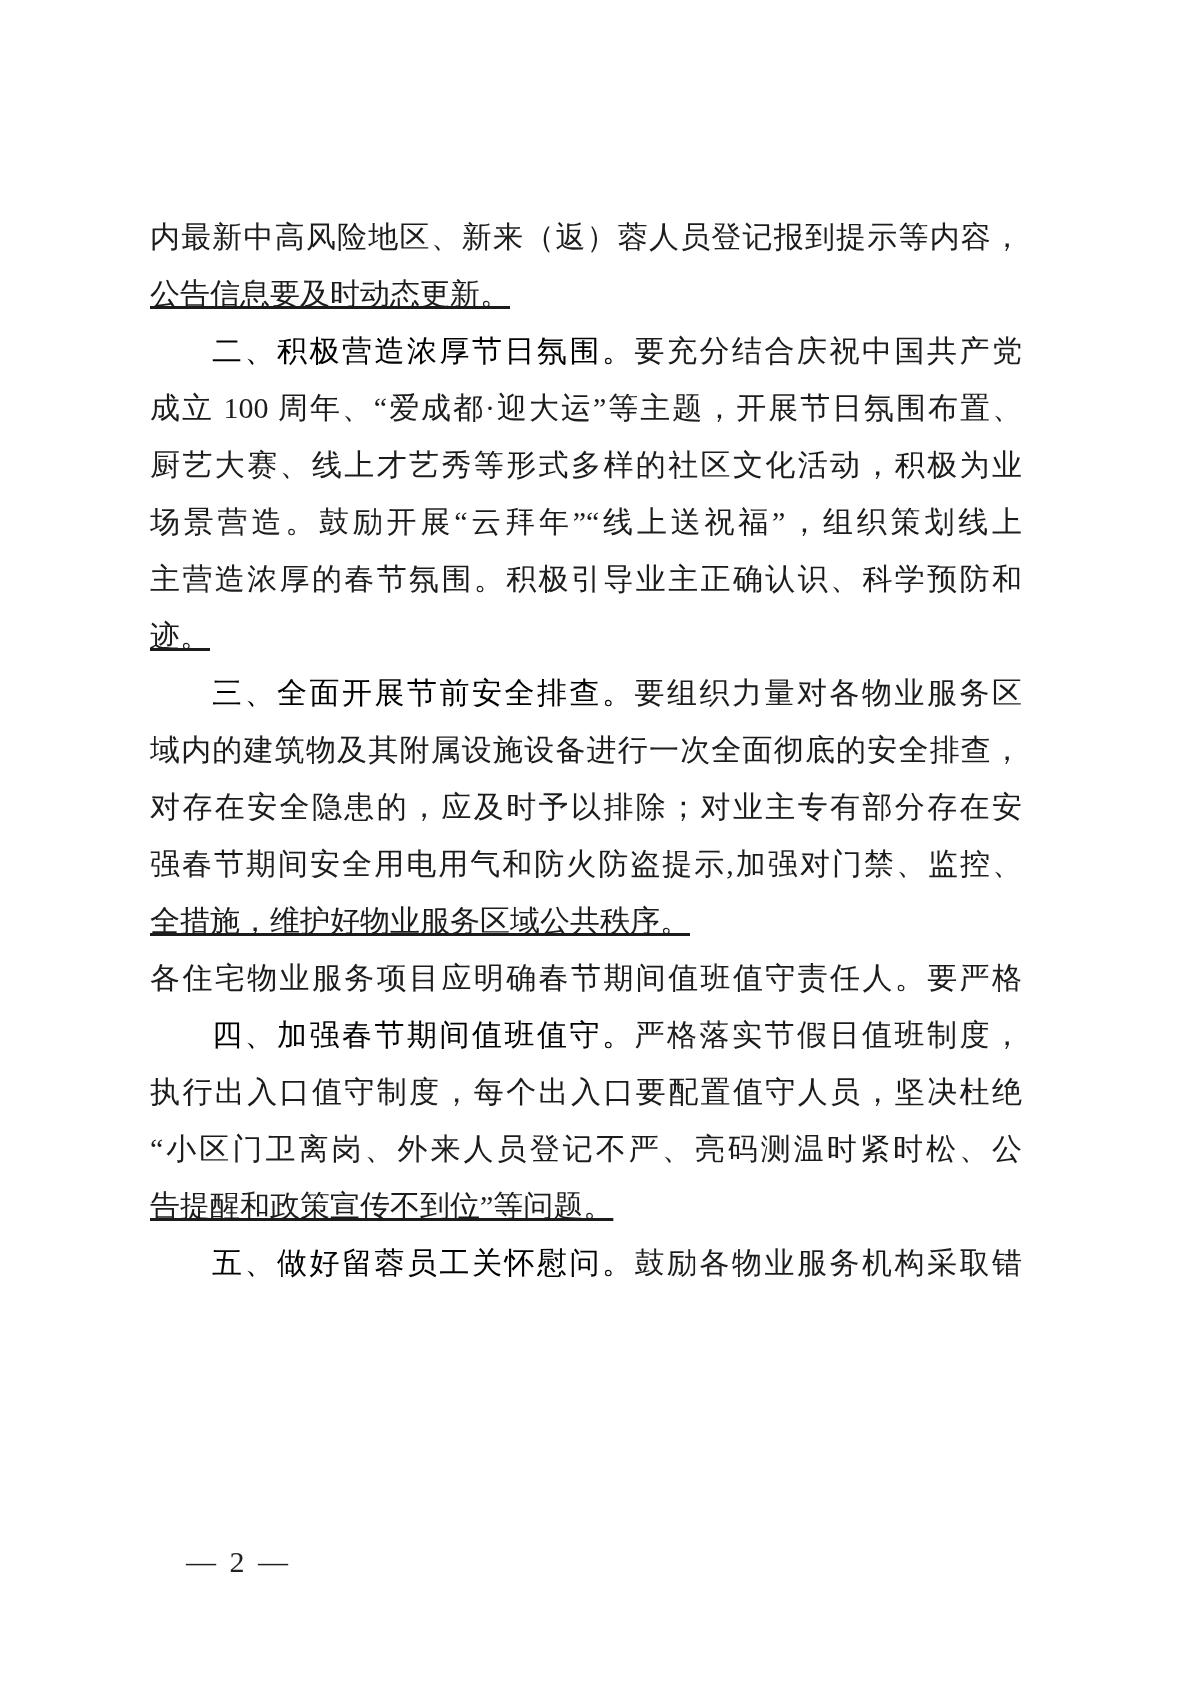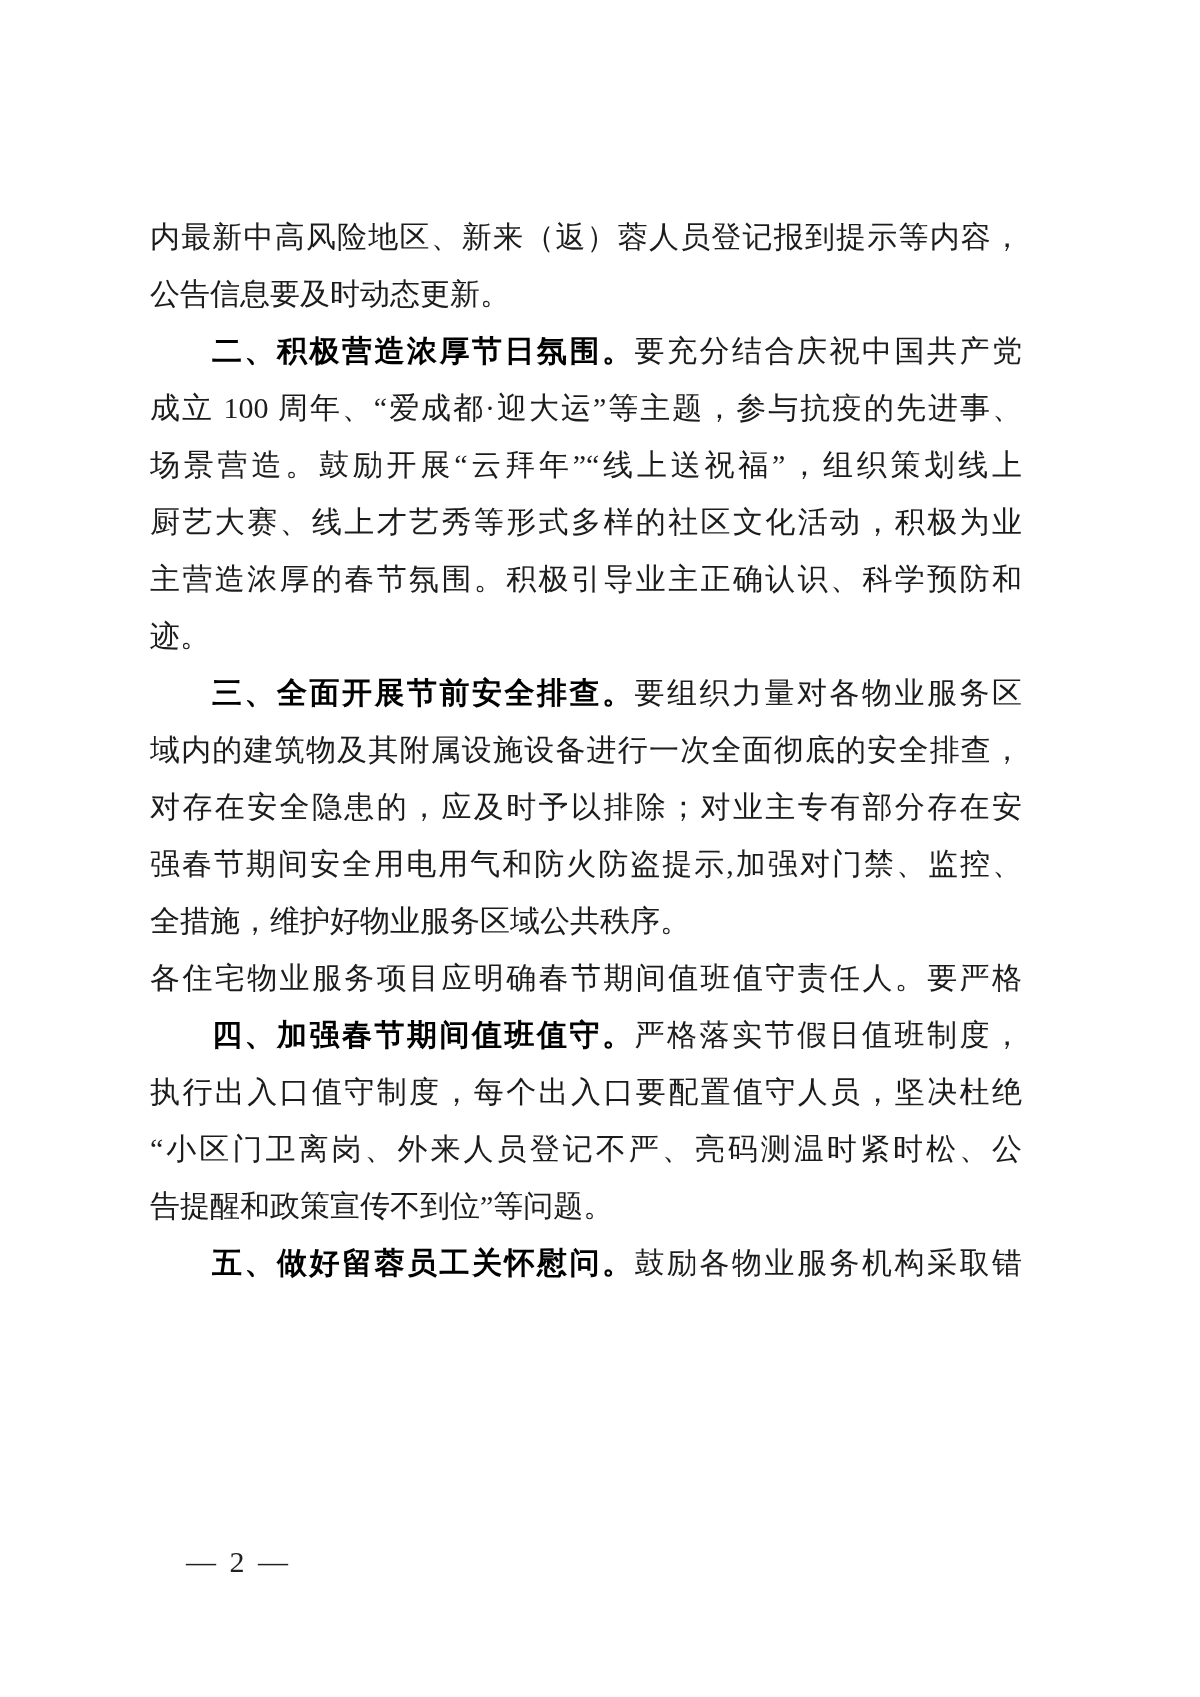--- a/index.html
+++ b/index.html
@@ -22,27 +22,28 @@
     font-size: 30px;
     line-height: 57px;
     height: 57px;
     text-align: justify;
     text-align-last: justify;
     text-justify: inter-character;
     overflow: hidden;
   }
   .line.para-end {
     text-align-last: left;
+    text-decoration: underline;
   }
   .line.indent {
     text-indent: 62px;
   }
   .line .head {
     font-family: "Liberation Sans", "DejaVu Sans", sans-serif;
-    font-weight: 700;
+    font-weight: 400;
     color: #000000;
   }
   .footer {
     position: absolute;
     left: 186px;
     top: 1542px;
     font-size: 30px;
     line-height: 40px;
     color: #222222;
     letter-spacing: 3px;
@@ -52,23 +53,23 @@
 </head>
 <body>
 
 <div class="page">
   <div class="content">
 
     <div class="line">内最新中高风险地区、新来（返）蓉人员登记报到提示等内容，</div>
     <div class="line para-end">公告信息要及时动态更新。</div>
 
     <div class="line indent"><span class="head">二、积极营造浓厚节日氛围。</span><span>要充分结合庆祝中国共产党</span></div>
-    <div class="line">成立 100 周年、“爱成都·迎大运”等主题，参与抗疫的先进事、</div>
+    <div class="line">成立 100 周年、“爱成都·迎大运”等主题，开展节日氛围布置、</div>
+    <div class="line">厨艺大赛、线上才艺秀等形式多样的社区文化活动，积极为业</div>
     <div class="line">场景营造。鼓励开展“云拜年”“线上送祝福”，组织策划线上</div>
-    <div class="line">厨艺大赛、线上才艺秀等形式多样的社区文化活动，积极为业</div>
     <div class="line">主营造浓厚的春节氛围。积极引导业主正确认识、科学预防和</div>
     <div class="line para-end">迹。</div>
 
     <div class="line indent"><span class="head">三、全面开展节前安全排查。</span><span>要组织力量对各物业服务区</span></div>
     <div class="line">域内的建筑物及其附属设施设备进行一次全面彻底的安全排查，</div>
     <div class="line">对存在安全隐患的，应及时予以排除；对业主专有部分存在安</div>
     <div class="line">强春节期间安全用电用气和防火防盗提示,加强对门禁、监控、</div>
     <div class="line para-end">全措施，维护好物业服务区域公共秩序。</div>
 
     <div class="line">各住宅物业服务项目应明确春节期间值班值守责任人。要严格</div>

